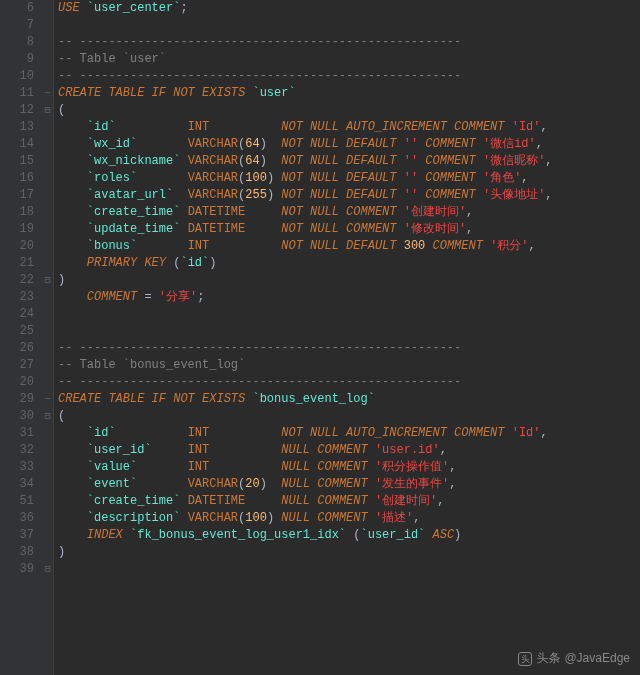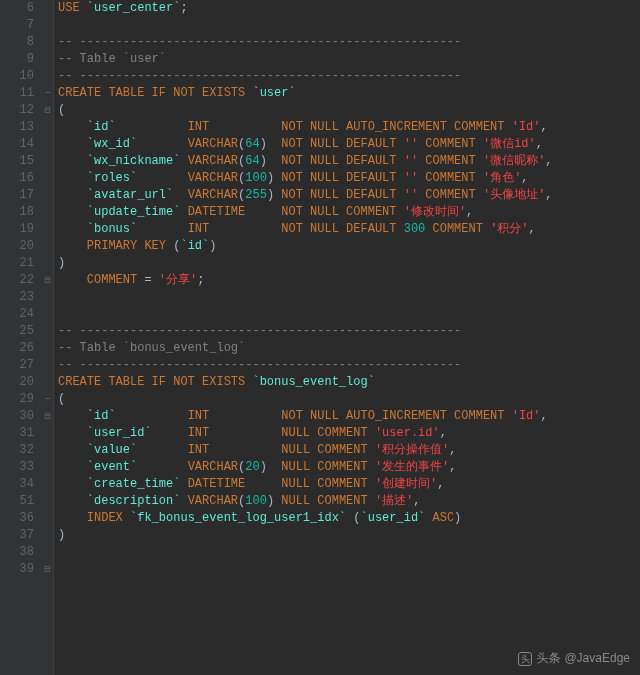--- a/index.html
+++ b/index.html
@@ -4,23 +4,23 @@
 <style>
   * { margin:0; padding:0; box-sizing:border-box; }
   html,body { width:640px; height:675px; background:#2b2b2b; font-family:"Menlo","Consolas","Courier New",monospace; font-size:12px; overflow:hidden; }
   .editor { display:flex; height:100%; line-height:17px; }
   .gutter { width:42px; background:#313335; text-align:right; padding:0 8px 0 0; color:#606366; user-select:none; flex-shrink:0; }
   .gutter .ln { height:17px; }
   .fold { width:12px; background:#313335; border-right:1px solid #3c3f41; flex-shrink:0; }
   .fold .f { height:17px; text-align:center; color:#606366; font-size:10px; line-height:17px; }
   .code { flex:1; background:#2b2b2b; padding-left:4px; overflow:hidden; position:relative; }
   .line { height:17px; white-space:pre; }
-  .kw  { color:#cc7832; }
+  .kw  { color:#cc7832;font-style:italic; }
   .dt  { color:#cc7832; }
-  .num { color:#14b8a6; }
+  .num { color:#fdba74; }
   .str { color:#ef4444; }
   .idq { color:#5eead4; }
   .pn  { color:#a9b7c6; }
   .cmt { color:#808080; }
   .watermark { position:absolute; right:10px; bottom:8px; color:#888; font-size:12px; display:flex; align-items:center; gap:4px; font-family:sans-serif;}
   .watermark .logo { display:inline-block; width:14px; height:14px; border:1px solid #888; border-radius:3px; font-size:9px; line-height:12px; text-align:center;}
 </style>
 </head>
 <body>
 
@@ -103,20 +103,21 @@
       <div class="line"><span class="cmt">-- -----------------------------------------------------</span></div>
       <div class="line"><span class="cmt">-- Table `user`</span></div>
       <div class="line"><span class="cmt">-- -----------------------------------------------------</span></div>
       <div class="line"><span class="kw">CREATE TABLE IF NOT EXISTS </span><span class="idq">`user`</span></div>
       <div class="line"><span class="pn">(</span></div>
       <div class="line"><span class="pn">    </span><span class="idq">`id`</span><span class="pn">          </span><span class="dt">INT</span><span class="pn">          </span><span class="kw">NOT NULL AUTO_INCREMENT COMMENT</span><span class="pn"> </span><span class="str">'Id'</span><span class="pn">,</span></div>
       <div class="line"><span class="pn">    </span><span class="idq">`wx_id`</span><span class="pn">       </span><span class="dt">VARCHAR</span><span class="pn">(</span><span class="num">64</span><span class="pn">)  </span><span class="kw">NOT NULL DEFAULT</span><span class="pn"> </span><span class="str">''</span><span class="pn"> </span><span class="kw">COMMENT</span><span class="pn"> </span><span class="str">'微信id'</span><span class="pn">,</span></div>
       <div class="line"><span class="pn">    </span><span class="idq">`wx_nickname`</span><span class="pn"> </span><span class="dt">VARCHAR</span><span class="pn">(</span><span class="num">64</span><span class="pn">)  </span><span class="kw">NOT NULL DEFAULT</span><span class="pn"> </span><span class="str">''</span><span class="pn"> </span><span class="kw">COMMENT</span><span class="pn"> </span><span class="str">'微信昵称'</span><span class="pn">,</span></div>
       <div class="line"><span class="pn">    </span><span class="idq">`roles`</span><span class="pn">       </span><span class="dt">VARCHAR</span><span class="pn">(</span><span class="num">100</span><span class="pn">) </span><span class="kw">NOT NULL DEFAULT</span><span class="pn"> </span><span class="str">''</span><span class="pn"> </span><span class="kw">COMMENT</span><span class="pn"> </span><span class="str">'角色'</span><span class="pn">,</span></div>
       <div class="line"><span class="pn">    </span><span class="idq">`avatar_url`</span><span class="pn">  </span><span class="dt">VARCHAR</span><span class="pn">(</span><span class="num">255</span><span class="pn">) </span><span class="kw">NOT NULL DEFAULT</span><span class="pn"> </span><span class="str">''</span><span class="pn"> </span><span class="kw">COMMENT</span><span class="pn"> </span><span class="str">'头像地址'</span><span class="pn">,</span></div>
+      <div class="line"><span class="pn">    </span><span class="idq">`create_time`</span><span class="pn"> </span><span class="dt">DATETIME</span><span class="pn">     </span><span class="kw">NOT NULL COMMENT</span><span class="pn"> </span><span class="str">'创建时间'</span><span class="pn">,</span></div>
       <div class="line"><span class="pn">    </span><span class="idq">`update_time`</span><span class="pn"> </span><span class="dt">DATETIME</span><span class="pn">     </span><span class="kw">NOT NULL COMMENT</span><span class="pn"> </span><span class="str">'修改时间'</span><span class="pn">,</span></div>
       <div class="line"><span class="pn">    </span><span class="idq">`bonus`</span><span class="pn">       </span><span class="dt">INT</span><span class="pn">          </span><span class="kw">NOT NULL DEFAULT</span><span class="pn"> </span><span class="num">300</span><span class="pn"> </span><span class="kw">COMMENT</span><span class="pn"> </span><span class="str">'积分'</span><span class="pn">,</span></div>
       <div class="line"><span class="pn">    </span><span class="kw">PRIMARY KEY</span><span class="pn"> (</span><span class="idq">`id`</span><span class="pn">)</span></div>
       <div class="line"><span class="pn">)</span></div>
       <div class="line"><span class="pn">    </span><span class="kw">COMMENT</span><span class="pn"> = </span><span class="str">'分享'</span><span class="pn">;</span></div>
       <div class="line"></div>
       <div class="line"></div>
       <div class="line"><span class="cmt">-- -----------------------------------------------------</span></div>
       <div class="line"><span class="cmt">-- Table `bonus_event_log`</span></div>
       <div class="line"><span class="cmt">-- -----------------------------------------------------</span></div>

